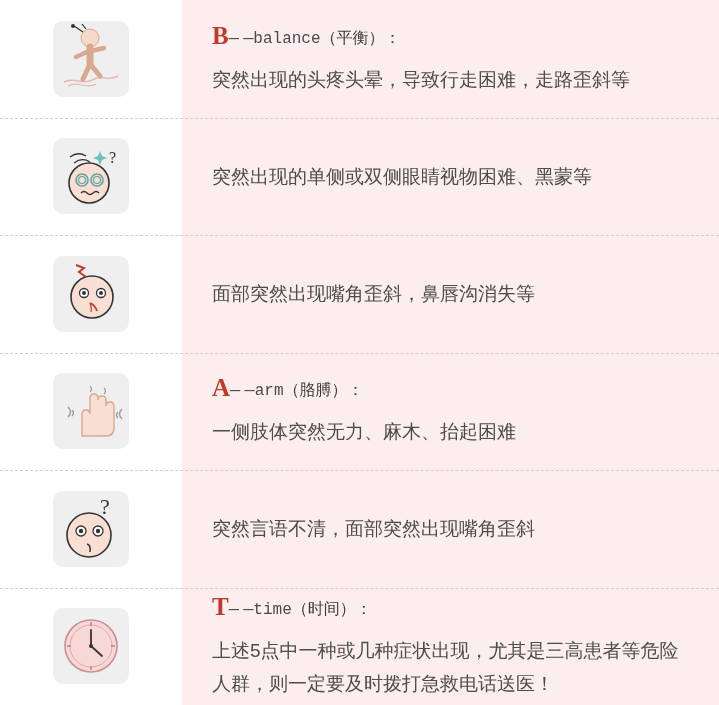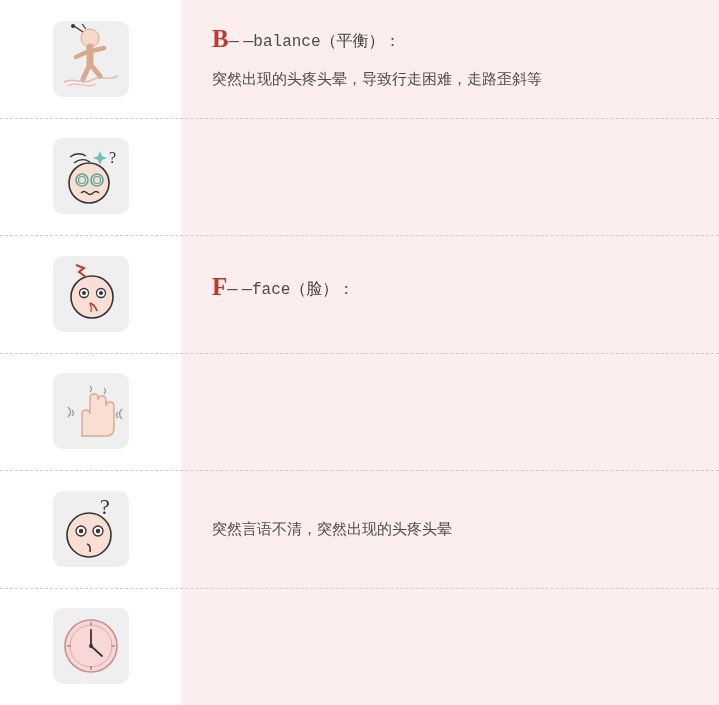--- a/index.html
+++ b/index.html
@@ -92,21 +92,21 @@
     color: #4a4a4a;
     font-size: 16px;
     font-family: "Liberation Mono", monospace;
   }
   .heading .cn {
     color: #3a3a3a;
     font-size: 16px;
     font-family: "Liberation Sans", sans-serif;
   }
   .desc {
-    font-size: 15px;
+    font-size: 19px;
     color: #4c4c4c;
     line-height: 1.75;
     max-width: 470px;
   }
   svg { display: block; }
 </style>
 </head>
 <body>
 
 <div class="infographic">
@@ -151,98 +151,107 @@
             <path d="M41 39 m-3.5 0 a3.5 3.5 0 1 0 7 0 a3.5 3.5 0 1 0 -7 0" fill="none" stroke="#5aa6a0" stroke-width="1.2"></path>
             <path d="M25 52 q3 -3 6 0 q3 3 6 0 q3 -3 6 0" stroke="#333" stroke-width="1.4" fill="none"></path>
             <path d="M14 16 q8 -6 16 -1" stroke="#333" stroke-width="1.4" fill="none"></path>
             <path d="M18 22 q8 -6 16 -1" stroke="#333" stroke-width="1.2" fill="none"></path>
             <path d="M44 10 l2 5 l5 2 l-5 2 l-2 5 l-2 -5 l-5 -2 l5 -2 z" fill="#6fc0bb"></path>
             <text x="53" y="22" font-size="16" fill="#333" font-family="Liberation Serif, serif">?</text>
           </svg>
         </div>
       </div>
       <div class="text-cell">
+        <div class="desc">突然出现的单侧或双侧眼睛视物困难、黑蒙等</div>
       </div>
     </div>
 
     <div class="row">
       <div class="divider"></div>
       <div class="icon-cell">
         <div class="icon-box">
           <svg width="70" height="70" viewBox="0 0 70 70">
             <circle cx="36" cy="38" r="21" fill="#f8ded3" stroke="#333" stroke-width="1.6"></circle>
             <circle cx="28" cy="34" r="4.5" fill="#fff" stroke="#333" stroke-width="1.3"></circle>
             <circle cx="28" cy="34" r="2" fill="#333"></circle>
             <circle cx="45" cy="34" r="4.5" fill="#fff" stroke="#333" stroke-width="1.3"></circle>
             <circle cx="45" cy="34" r="2" fill="#333"></circle>
             <path d="M34 44 q5 2 7 8" stroke="#c0392b" stroke-width="1.8" fill="none"></path>
             <path d="M34 44 q2 5 1 9" stroke="#c0392b" stroke-width="1.2" fill="none"></path>
             <path d="M20 6 l8 3 l-5 4 l7 5" stroke="#c0392b" stroke-width="2" fill="none"></path>
           </svg>
         </div>
       </div>
       <div class="text-cell">
-        <div class="heading">
-          <span class="letter">F</span><span class="dashes">—</span> <span class="dashes">—</span><span class="eng">face</span><span class="cn">（脸）：</span>
-        </div>
+        <div class="desc">面部突然出现嘴角歪斜，鼻唇沟消失等</div>
       </div>
     </div>
 
     <div class="row">
       <div class="divider"></div>
       <div class="icon-cell">
         <div class="icon-box">
           <svg width="70" height="70" viewBox="0 0 70 70">
             <path d="M26 60 L26 38 q0 -4 4 -4 q4 0 4 4 L34 22 q0 -4 4 -4 q4 0 4 4 L42 24 q0 -4 4 -4 q4 0 4 4 L50 30 q0 -4 4 -4 q4 0 4 4 L58 52 q0 8 -8 8 z" fill="#f8ded3" stroke="#d9a98f" stroke-width="1.4"></path>
             <path d="M16 34 q3 3 0 6" stroke="#9b9b9b" stroke-width="1.4" fill="none"></path>
             <path d="M12 31 q5 5 0 10" stroke="#9b9b9b" stroke-width="1.4" fill="none"></path>
             <path d="M62 36 q-3 3 0 6" stroke="#9b9b9b" stroke-width="1.4" fill="none"></path>
             <path d="M66 33 q-5 5 0 10" stroke="#9b9b9b" stroke-width="1.4" fill="none"></path>
             <path d="M34 10 q3 3 0 6" stroke="#9b9b9b" stroke-width="1.2" fill="none"></path>
             <path d="M48 12 q3 3 0 6" stroke="#9b9b9b" stroke-width="1.2" fill="none"></path>
           </svg>
         </div>
       </div>
       <div class="text-cell">
+        <div class="heading">
+          <span class="letter">A</span><span class="dashes">—</span> <span class="dashes">—</span><span class="eng">arm</span><span class="cn">（胳膊）：</span>
+        </div>
+        <div class="desc">一侧肢体突然无力、麻木、抬起困难</div>
       </div>
     </div>
 
     <div class="row">
       <div class="divider"></div>
       <div class="icon-cell">
         <div class="icon-box">
           <svg width="70" height="70" viewBox="0 0 70 70">
             <circle cx="33" cy="41" r="22" fill="#f8ded3" stroke="#333" stroke-width="1.6"></circle>
             <circle cx="25" cy="37" r="5" fill="#fff" stroke="#333" stroke-width="1.3"></circle>
             <circle cx="25" cy="37" r="2.2" fill="#333"></circle>
             <circle cx="42" cy="37" r="5" fill="#fff" stroke="#333" stroke-width="1.3"></circle>
             <circle cx="42" cy="37" r="2.2" fill="#333"></circle>
             <path d="M31 50 q4 1 3 8" stroke="#333" stroke-width="1.5" fill="none"></path>
             <text x="44" y="20" font-size="22" fill="#333" font-family="Liberation Serif, serif">?</text>
           </svg>
         </div>
       </div>
       <div class="text-cell">
-        <div class="desc">突然言语不清，突然出现的头疼头晕</div>
+        <div class="desc">突然言语不清，面部突然出现嘴角歪斜</div>
       </div>
     </div>
 
     <div class="row">
       <div class="divider"></div>
       <div class="icon-cell">
         <div class="icon-box">
           <svg width="70" height="70" viewBox="0 0 70 70">
             <circle cx="35" cy="35" r="26" fill="#f8d7d7" stroke="#c98f8f" stroke-width="1.6"></circle>
             <circle cx="35" cy="35" r="21" fill="none" stroke="#dcaaaa" stroke-width="1"></circle>
             <line x1="35" y1="11" x2="35" y2="15" stroke="#b97b7b" stroke-width="1.4"></line>
             <line x1="35" y1="55" x2="35" y2="59" stroke="#b97b7b" stroke-width="1.4"></line>
             <line x1="11" y1="35" x2="15" y2="35" stroke="#b97b7b" stroke-width="1.4"></line>
             <line x1="55" y1="35" x2="59" y2="35" stroke="#b97b7b" stroke-width="1.4"></line>
             <line x1="35" y1="35" x2="35" y2="19" stroke="#333" stroke-width="1.8" stroke-linecap="round"></line>
             <line x1="35" y1="35" x2="46" y2="45" stroke="#333" stroke-width="1.8" stroke-linecap="round"></line>
             <circle cx="35" cy="35" r="2" fill="#333"></circle>
           </svg>
         </div>
       </div>
+      <div class="text-cell">
+        <div class="heading">
+          <span class="letter">T</span><span class="dashes">—</span> <span class="dashes">—</span><span class="eng">time</span><span class="cn">（时间）：</span>
+        </div>
+        <div class="desc">上述5点中一种或几种症状出现，尤其是三高患者等危险人群，则一定要及时拨打急救电话送医！</div>
+      </div>
     </div>
 
   </div>
 </div>
 
 </body></html>

